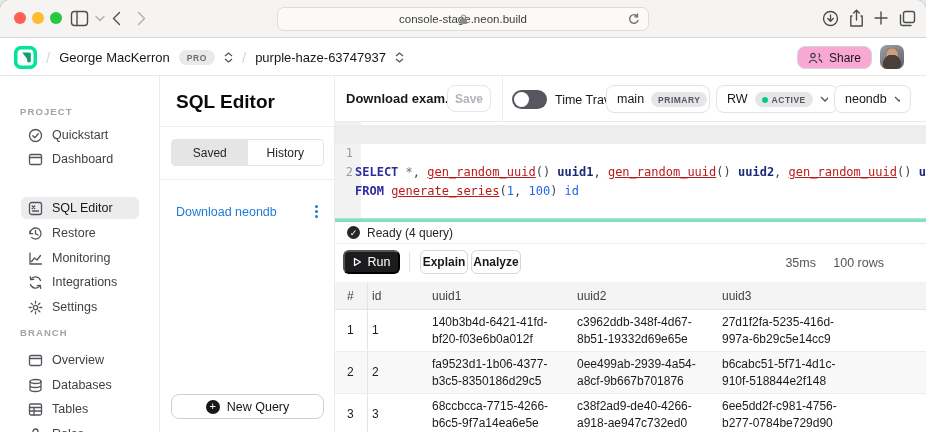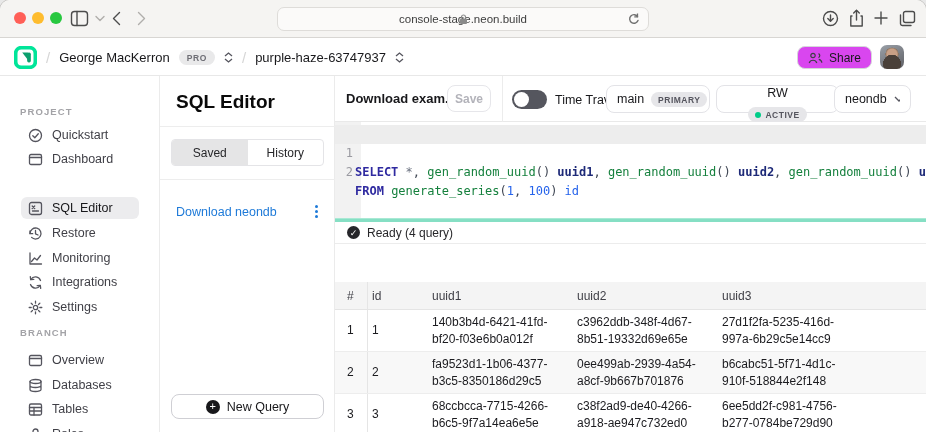--- a/index.html
+++ b/index.html
@@ -22,21 +22,21 @@
   
   .appbar { position:absolute; left:0; top:38px; width:926px; height:38px; background:#fff; border-bottom:1px solid #e8e8e8; }
   .appbar .sep { color:#d6d6d6; font-size:15px; font-weight:300; }
   .crumbs { position:absolute; left:14px; top:0; height:38px; display:flex; align-items:center; gap:9px; }
   .logo { width:23px; height:23px; }
   .crumb-name { font-size:13px; font-weight:500; color:#18181b; }
   .badge-pro { background:#e9e9ea; color:#6d6d74; font-size:8.5px; font-weight:700; letter-spacing:.6px;
                border-radius:9px; padding:3px 8px 2px; }
   .updown { display:inline-flex; flex-direction:column; gap:1px; cursor:pointer; }
   .share-btn { position:absolute; right:54px; top:8px; height:23px; display:flex; align-items:center; gap:6px;
-               border:1px solid #d6d6da; border-radius:8px; background:#d946ef; padding:0 10px; font-size:12px; color:#18181b; }
+               border:1px solid #d6d6da; border-radius:8px; background:#f9a8d4; padding:0 10px; font-size:12px; color:#18181b; }
   .avatar { position:absolute; right:22px; top:7px; width:24px; height:24px; border-radius:7px;
             background:
               radial-gradient(circle at 50% 78%, #4a4039 0 40%, transparent 41%),
               radial-gradient(circle at 50% 38%, #c9a086 0 26%, #8d7460 34%, transparent 35%),
               linear-gradient(150deg,#9aa0a8,#5e5f64); }
 
   
   .sidebar { position:absolute; left:0; top:76px; width:160px; height:356px; background:#fff; border-right:1px solid #ebebeb; overflow:hidden; }
   .side-label { position:absolute; left:20px; font-size:9.5px; font-weight:700; letter-spacing:1.1px; color:#a3a3a7; }
   .side-item { position:absolute; left:21px; width:118px; height:22px; display:flex; align-items:center; gap:9px;
@@ -67,35 +67,35 @@
   .qtitle { position:absolute; left:11px; top:15px; font-size:13px; font-weight:600; color:#18181b; }
   .btn { border:1px solid #d6d6da; border-radius:8px; background:#fff; font-size:12px; color:#18181b; display:flex;
          align-items:center; justify-content:center; cursor:pointer;font-weight:bold; }
   .save-btn { position:absolute; left:112px; top:9px; width:44px; height:27px; color:#b3b3ba; border-color:#e6e6ea; }
   .vdiv { position:absolute; left:167px; top:0; width:1px; height:46px; background:#ececec; }
   .toggle { position:absolute; left:177px; top:14px; width:35px; height:19px; background:#55565e; border-radius:10px; cursor:pointer; }
   .toggle .knob { position:absolute; left:2px; top:2px; width:15px; height:15px; border-radius:50%; background:#fff; }
   .tt-label { position:absolute; left:220px; top:17px; font-size:12.5px; color:#18181b; }
   .drop { position:absolute; top:9px; height:28px; border:1px solid #e3e3e7; border-radius:8px; background:#fff;
           display:flex; align-items:center; gap:7px; padding:0 10px; font-size:12.5px; color:#18181b; cursor:pointer; }
-  .d-branch { left:271px; width:104px; } .d-compute { left:381px; width:123px;flex-direction:column; } .d-db { left:499px; width:77px; }
+  .d-branch { left:271px; width:104px; } .d-compute { left:381px; width:123px; } .d-db { left:499px; width:77px; }
   .pill { background:#e6e6e9; border-radius:9px; font-size:8.5px; font-weight:600; letter-spacing:.5px; color:#55555e;
           padding:3px 7px 2px; display:flex; align-items:center; gap:4px; }
   .dot-green { width:6px; height:6px; border-radius:50%; background:#00cc88; }
   .chev { margin-left:auto; }
 
   
   .editor { position:absolute; left:0; top:46px; width:591px; height:96px; background:#fff;
             font-family:"DejaVu Sans Mono","Liberation Mono",monospace; font-size:12px; }
   .gutter { position:absolute; left:0; top:0; width:26px; height:96px; background:#f2f2f2; }
   .hl-line { position:absolute; left:0; top:3px; width:591px; height:19px; background:#ededed; }
   .cl { position:absolute; left:0; width:591px; height:19px; line-height:19px; white-space:pre; }
   .cl .no { position:absolute; left:0; width:18px; text-align:right; color:#9a9aa1; }
   .cl .code { position:absolute; left:20px; }
-  .tok-kw { color:#2f2aa0; font-weight:700; } .tok-fn { color:#15803d; } .tok-id { color:#1e2a78; font-weight:700; }
+  .tok-kw { color:#2f2aa0; font-weight:700; } .tok-fn { color:#b91c1c;text-decoration:underline; } .tok-id { color:#1e2a78; font-weight:700; }
   .tok-num { color:#2563eb; } .tok-pl { color:#3f4653; } .tok-op { color:#6b7280; }
 
   .resizer { position:absolute; left:0; top:142px; width:591px; height:4px; background:#86dfc4; border-top:1px solid #a9e9d4; }
   .statusrow { position:absolute; left:0; top:146px; width:591px; height:22px; border-bottom:1px solid #ececec;
                display:flex; align-items:center; gap:7px; padding-left:12px; font-size:12px; color:#27272a; }
   .check-ic { width:13px; height:13px; border-radius:50%; background:#26262a; color:#fff; display:flex; align-items:center;
               justify-content:center; font-size:9px; }
 
   .actions { position:absolute; left:0; top:168px; width:591px; height:38px; }
   .run-btn { position:absolute; left:8px; top:6px; width:57px; height:24px; background:#1c1c1f; border-radius:6px;
@@ -373,20 +373,33 @@
       </div>
     </div>
 
     <div class="resizer"></div>
 
     <div class="statusrow">
       <span class="check-ic">✓</span>
       <span>Ready (4 query)</span>
     </div>
 
+    <div class="actions">
+      <button class="run-btn">
+        <svg width="9" height="10">
+            <path d="M1.5 1.5 L7.5 5 L1.5 8.5 Z" fill="none" stroke="#fff" stroke-width="1.3" stroke-linejoin="round"></path>
+          </svg>
+        <span>Run</span>
+      </button>
+      <div class="act-div"></div>
+      <button class="btn explain-btn">Explain</button>
+      <button class="btn analyze-btn">Analyze</button>
+      <span class="meta m-dur">35ms</span>
+      <span class="meta m-rows">100 rows</span>
+    </div>
 
     <div class="rtable">
       <div class="thead">
         <span class="c0">#</span>
         <span class="c1">id</span>
         <span class="c2">uuid1</span>
         <span class="c3">uuid2</span>
         <span class="c4">uuid3</span>
         <i class="colline"></i>
       </div>

